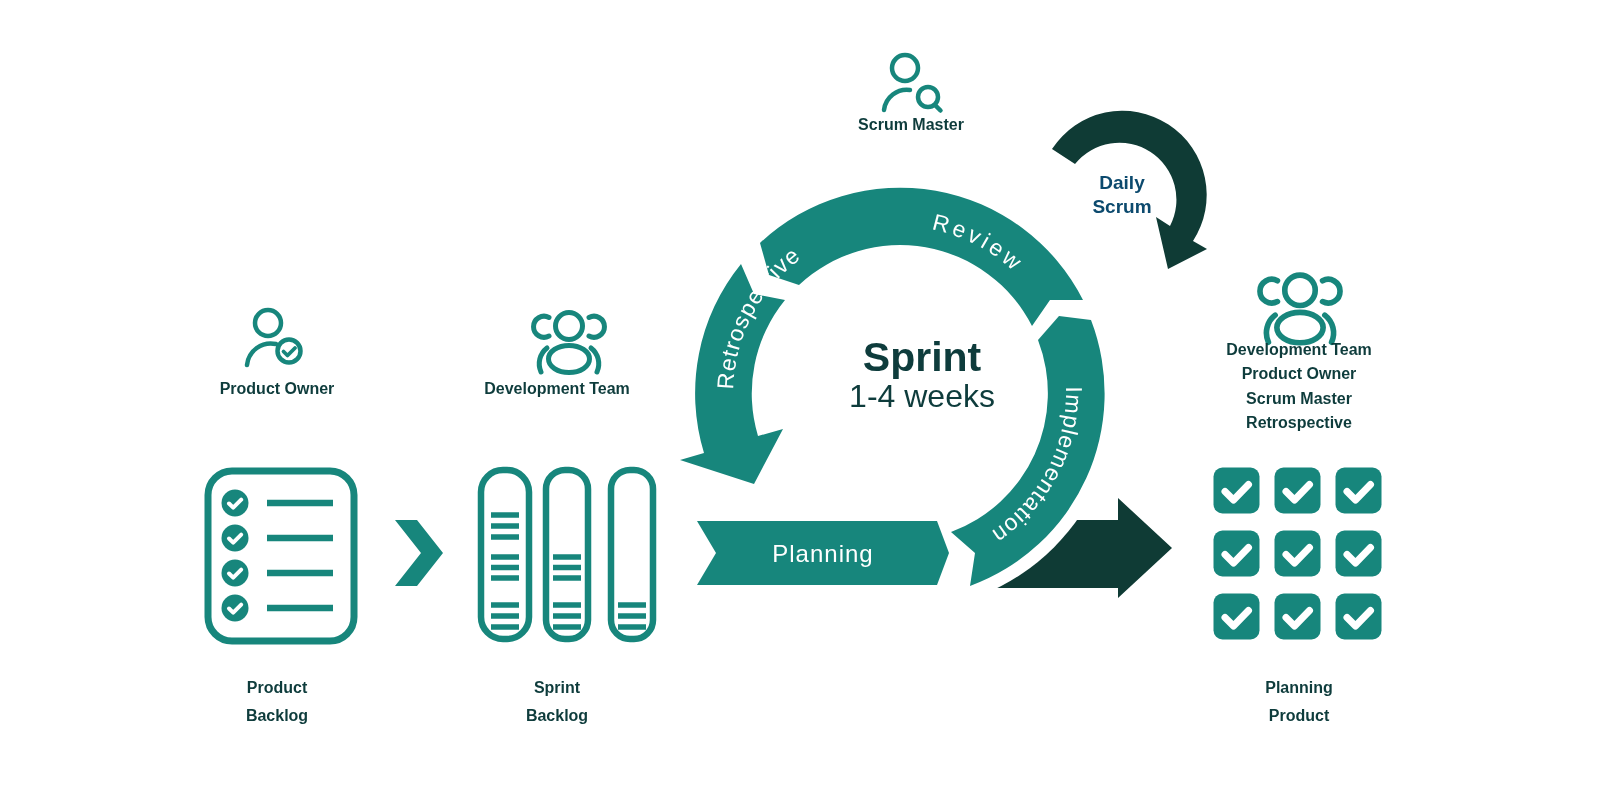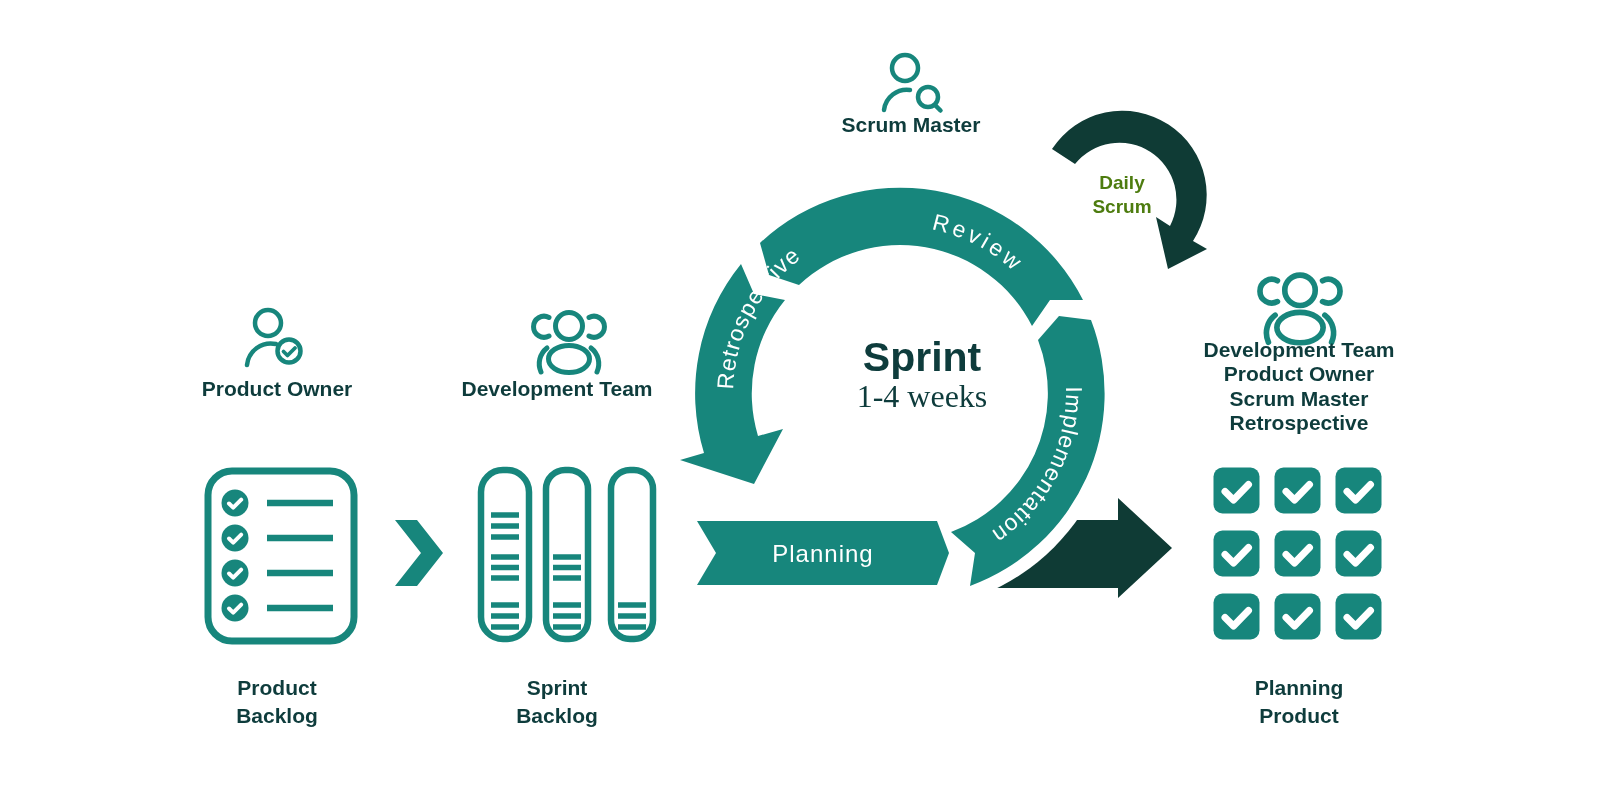--- a/index.html
+++ b/index.html
@@ -16,27 +16,27 @@
   .icon-stroke{stroke:#17867C;fill:none;stroke-width:4.5;stroke-linecap:round;}
   .icon-stroke-5{stroke:#17867C;fill:none;stroke-width:5;stroke-linecap:round;}
   .card-stroke{stroke:#17867C;fill:none;stroke-width:7;}
   .col-stroke{stroke:#17867C;fill:none;stroke-width:6.5;}
   .row-line{stroke:#17867C;stroke-width:6.5;}
   .col-line{stroke:#17867C;stroke-width:5.5;}
   .check-dot{fill:#17867C;}
   .check-tick{stroke:#ffffff;stroke-width:4;fill:none;stroke-linecap:round;stroke-linejoin:round;}
   .badge-tick{stroke:#17867C;stroke-width:3.8;fill:none;stroke-linecap:round;stroke-linejoin:round;}
   .label{position:absolute;z-index:2;text-align:center;font-weight:bold;color:#0E3C3C;
-         font-size:21px;line-height:28px;}
+         font-size:16px;line-height:28px;}
   .role-label{line-height:22px;}
-  .daily-label{position:absolute;z-index:2;text-align:center;font-weight:bold;color:#4d7c0f;
+  .daily-label{position:absolute;z-index:2;text-align:center;font-weight:bold;color:#0c4a6e;
                font-size:19px;line-height:23.5px;}
   .sprint-center{position:absolute;z-index:2;text-align:center;color:#0E3C3C;}
   .sprint-title{font-size:41px;font-weight:bold;line-height:42px;}
-  .sprint-sub{font-size:32px;font-weight:normal;line-height:36px;font-family:Liberation Serif, serif;}
+  .sprint-sub{font-size:32px;font-weight:normal;line-height:36px;}
   .participants{line-height:24.4px;}
   .grid{position:absolute;left:1213px;top:467px;z-index:2;display:grid;
         grid-template-columns:repeat(3,47px);grid-auto-rows:47px;column-gap:14px;row-gap:16px;}
   .cell rect{fill:#17867C;}
   .cell path{stroke:#ffffff;stroke-width:7;fill:none;stroke-linecap:round;stroke-linejoin:round;}
 </style>
 </head>
 <body>
 
 <div class="canvas">

